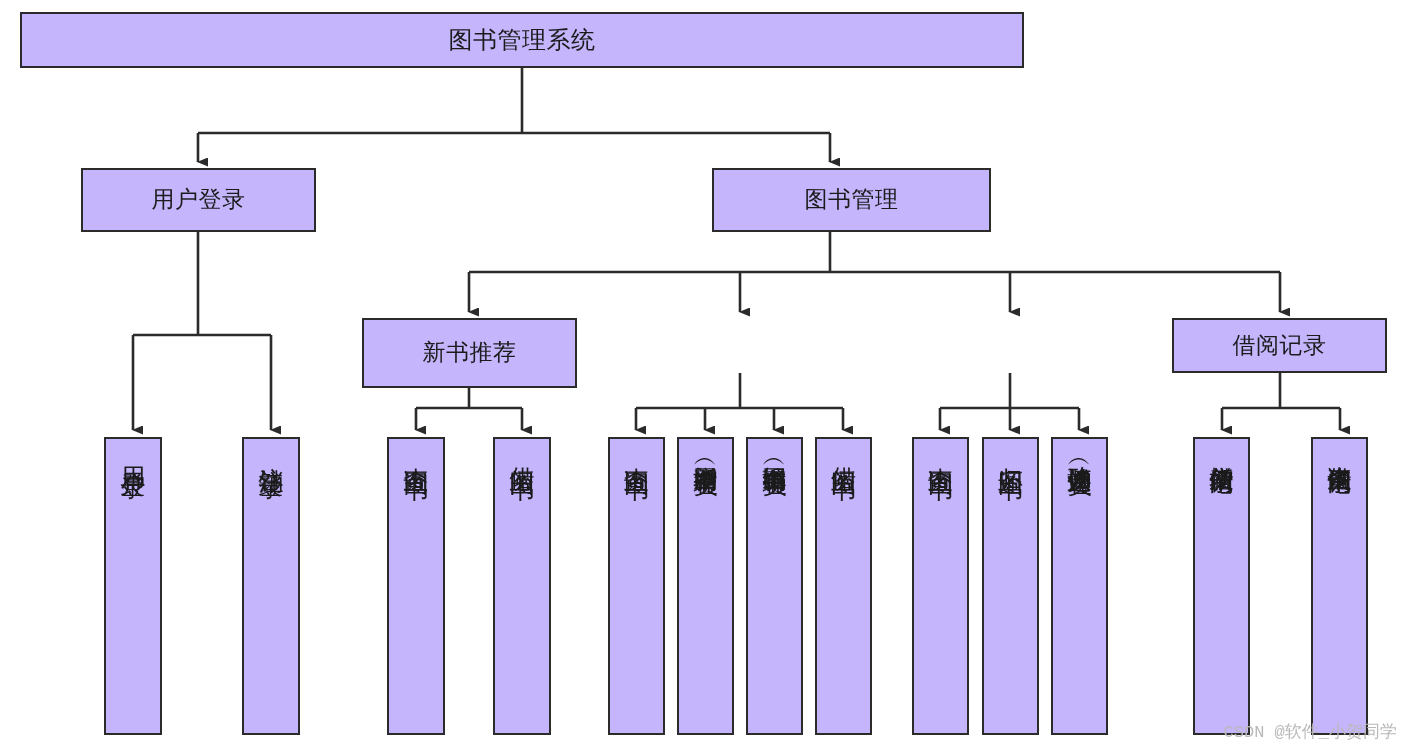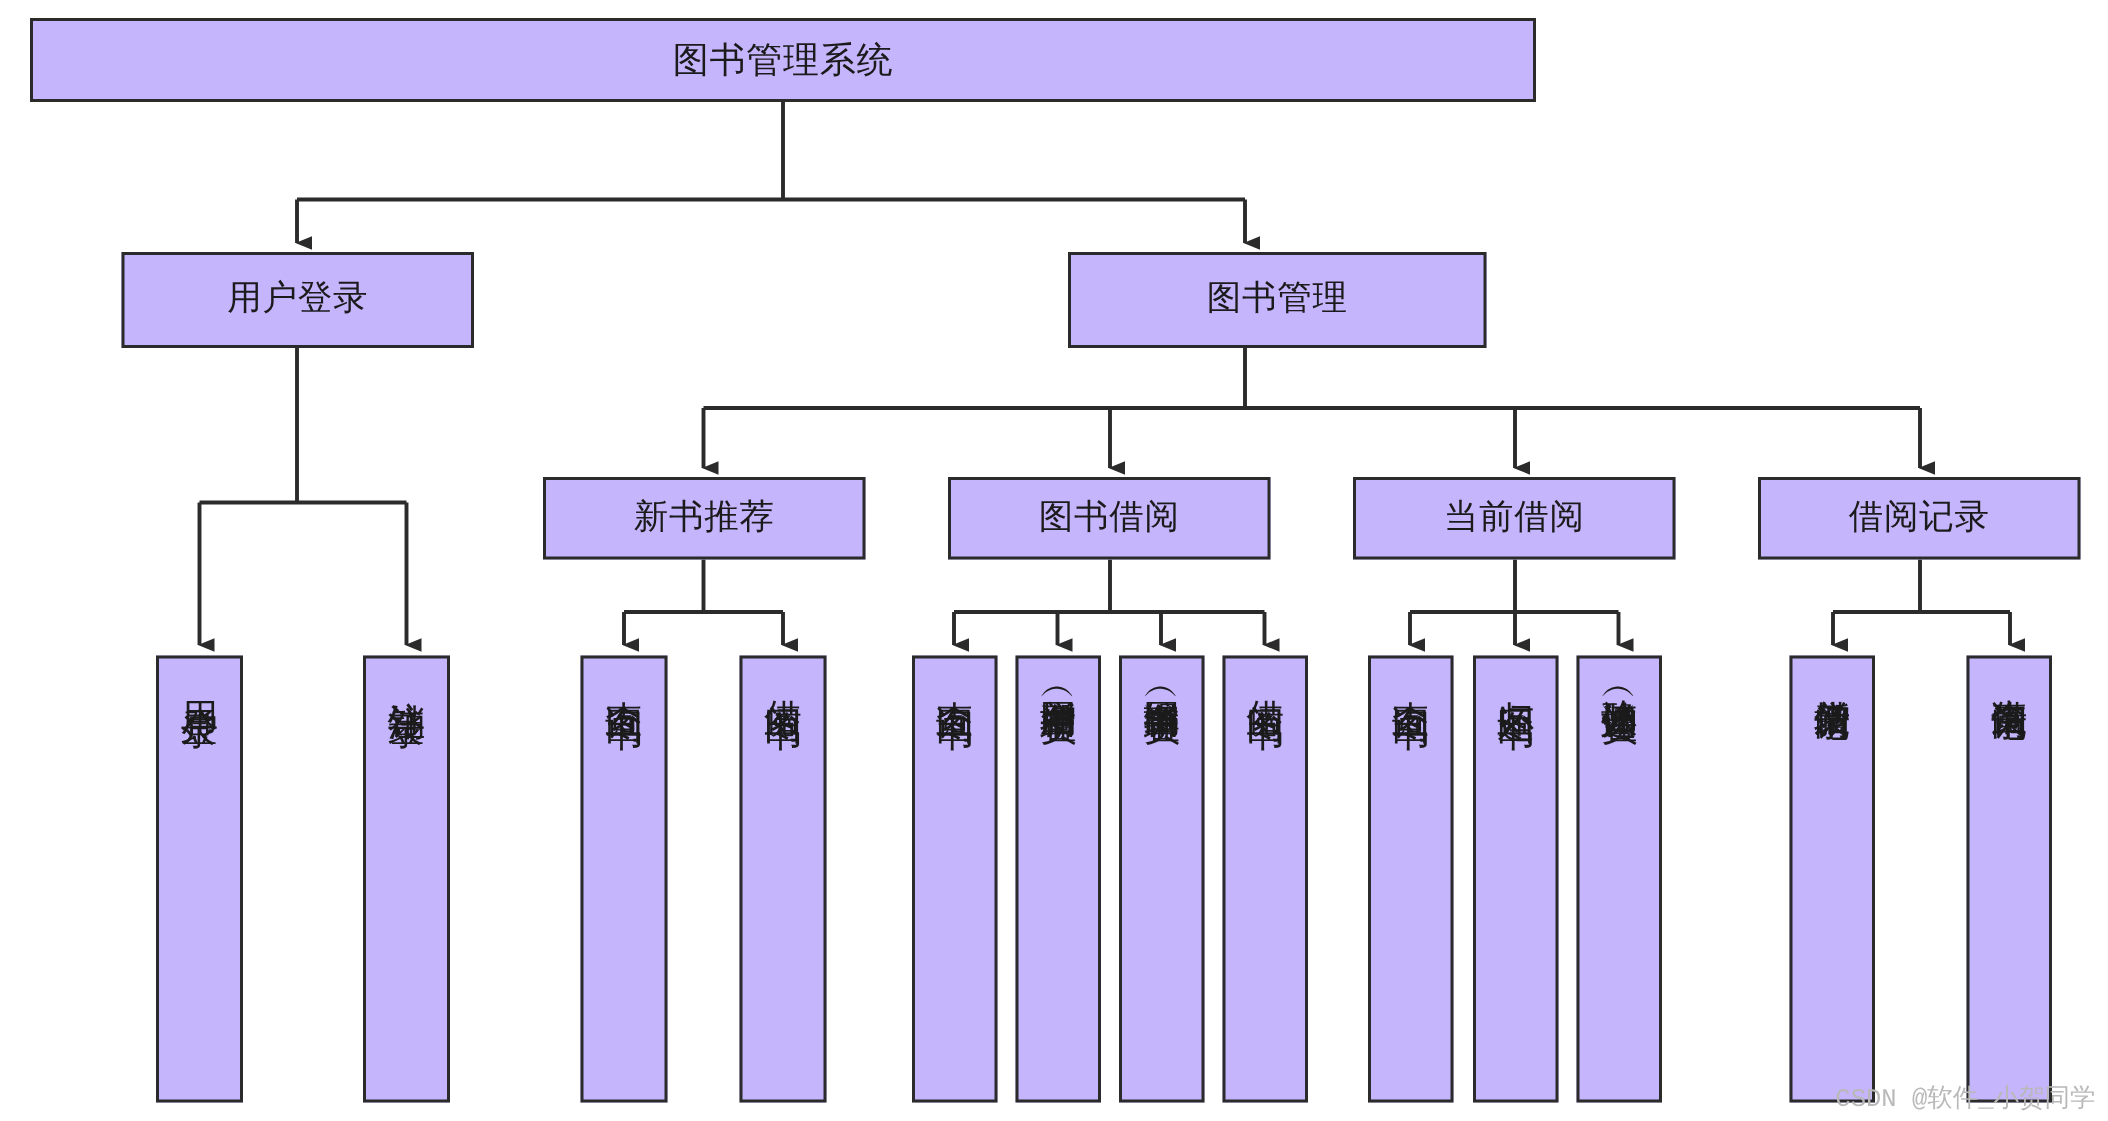--- a/index.html
+++ b/index.html
@@ -138,31 +138,25 @@
   </div>
 
   <div class="node horiz" style="left:81px; top:168px; width:235px; height:64px;">
     <span class="node-label">用户登录</span>
   </div>
 
   <div class="node horiz" style="left:712px; top:168px; width:279px; height:64px;">
     <span class="node-label">图书管理</span>
   </div>
 
-  <div class="node horiz" style="left:362px; top:318px; width:215px; height:55px;">
+  <div class="node horiz" style="left:362px; top:318px; width:215px; height:70px;">
     <span class="node-label">新书推荐</span>
   </div>
 
-  <div class="node horiz" style="left:632px; top:318px; width:215px; height:55px;">
-    <span class="node-label">图书借阅</span>
-  </div>
-
-  <div class="node horiz" style="left:902px; top:318px; width:215px; height:55px;">
-    <span class="node-label">当前借阅</span>
-  </div>
+
 
   <div class="node horiz" style="left:1172px; top:318px; width:215px; height:55px;">
     <span class="node-label">借阅记录</span>
   </div>
 
   <div class="node vert" style="left:104px; top:437px; width:58px; height:298px;">
     <span class="node-label">用户登录</span>
   </div>
 
   <div class="node vert" style="left:242px; top:437px; width:58px; height:298px;">

